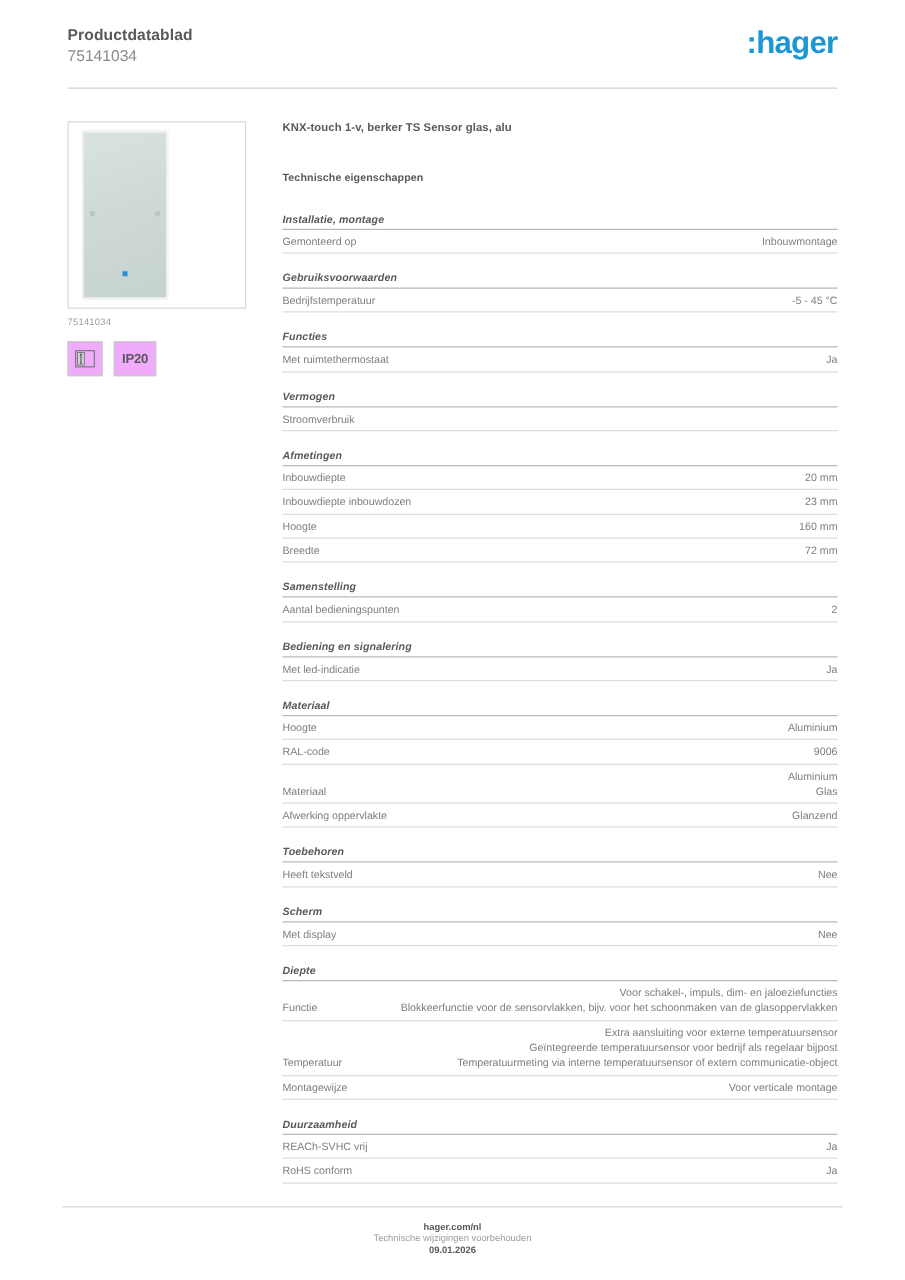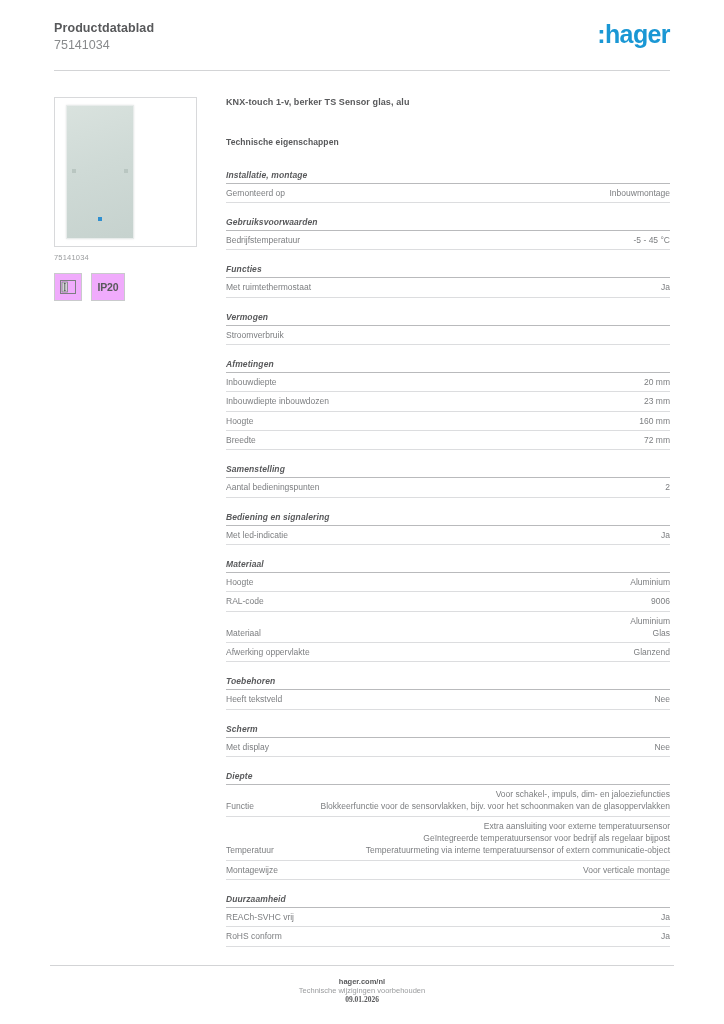--- a/index.html
+++ b/index.html
@@ -217,21 +217,20 @@
   .footer-center {
     color: #9a9c9e;
     flex: 1 1 0;
     text-align: center;
   }
   .footer-right {
     font-weight: bold;
     color: #58595b;
     flex: 1 1 0;
     text-align: right;
-    font-family: Liberation Serif, serif;
   }
 </style>
 </head>
 <body>
 
 <div class="page">
 
   <div class="header">
     <div>
       <div class="doc-title">Productdatablad</div>

